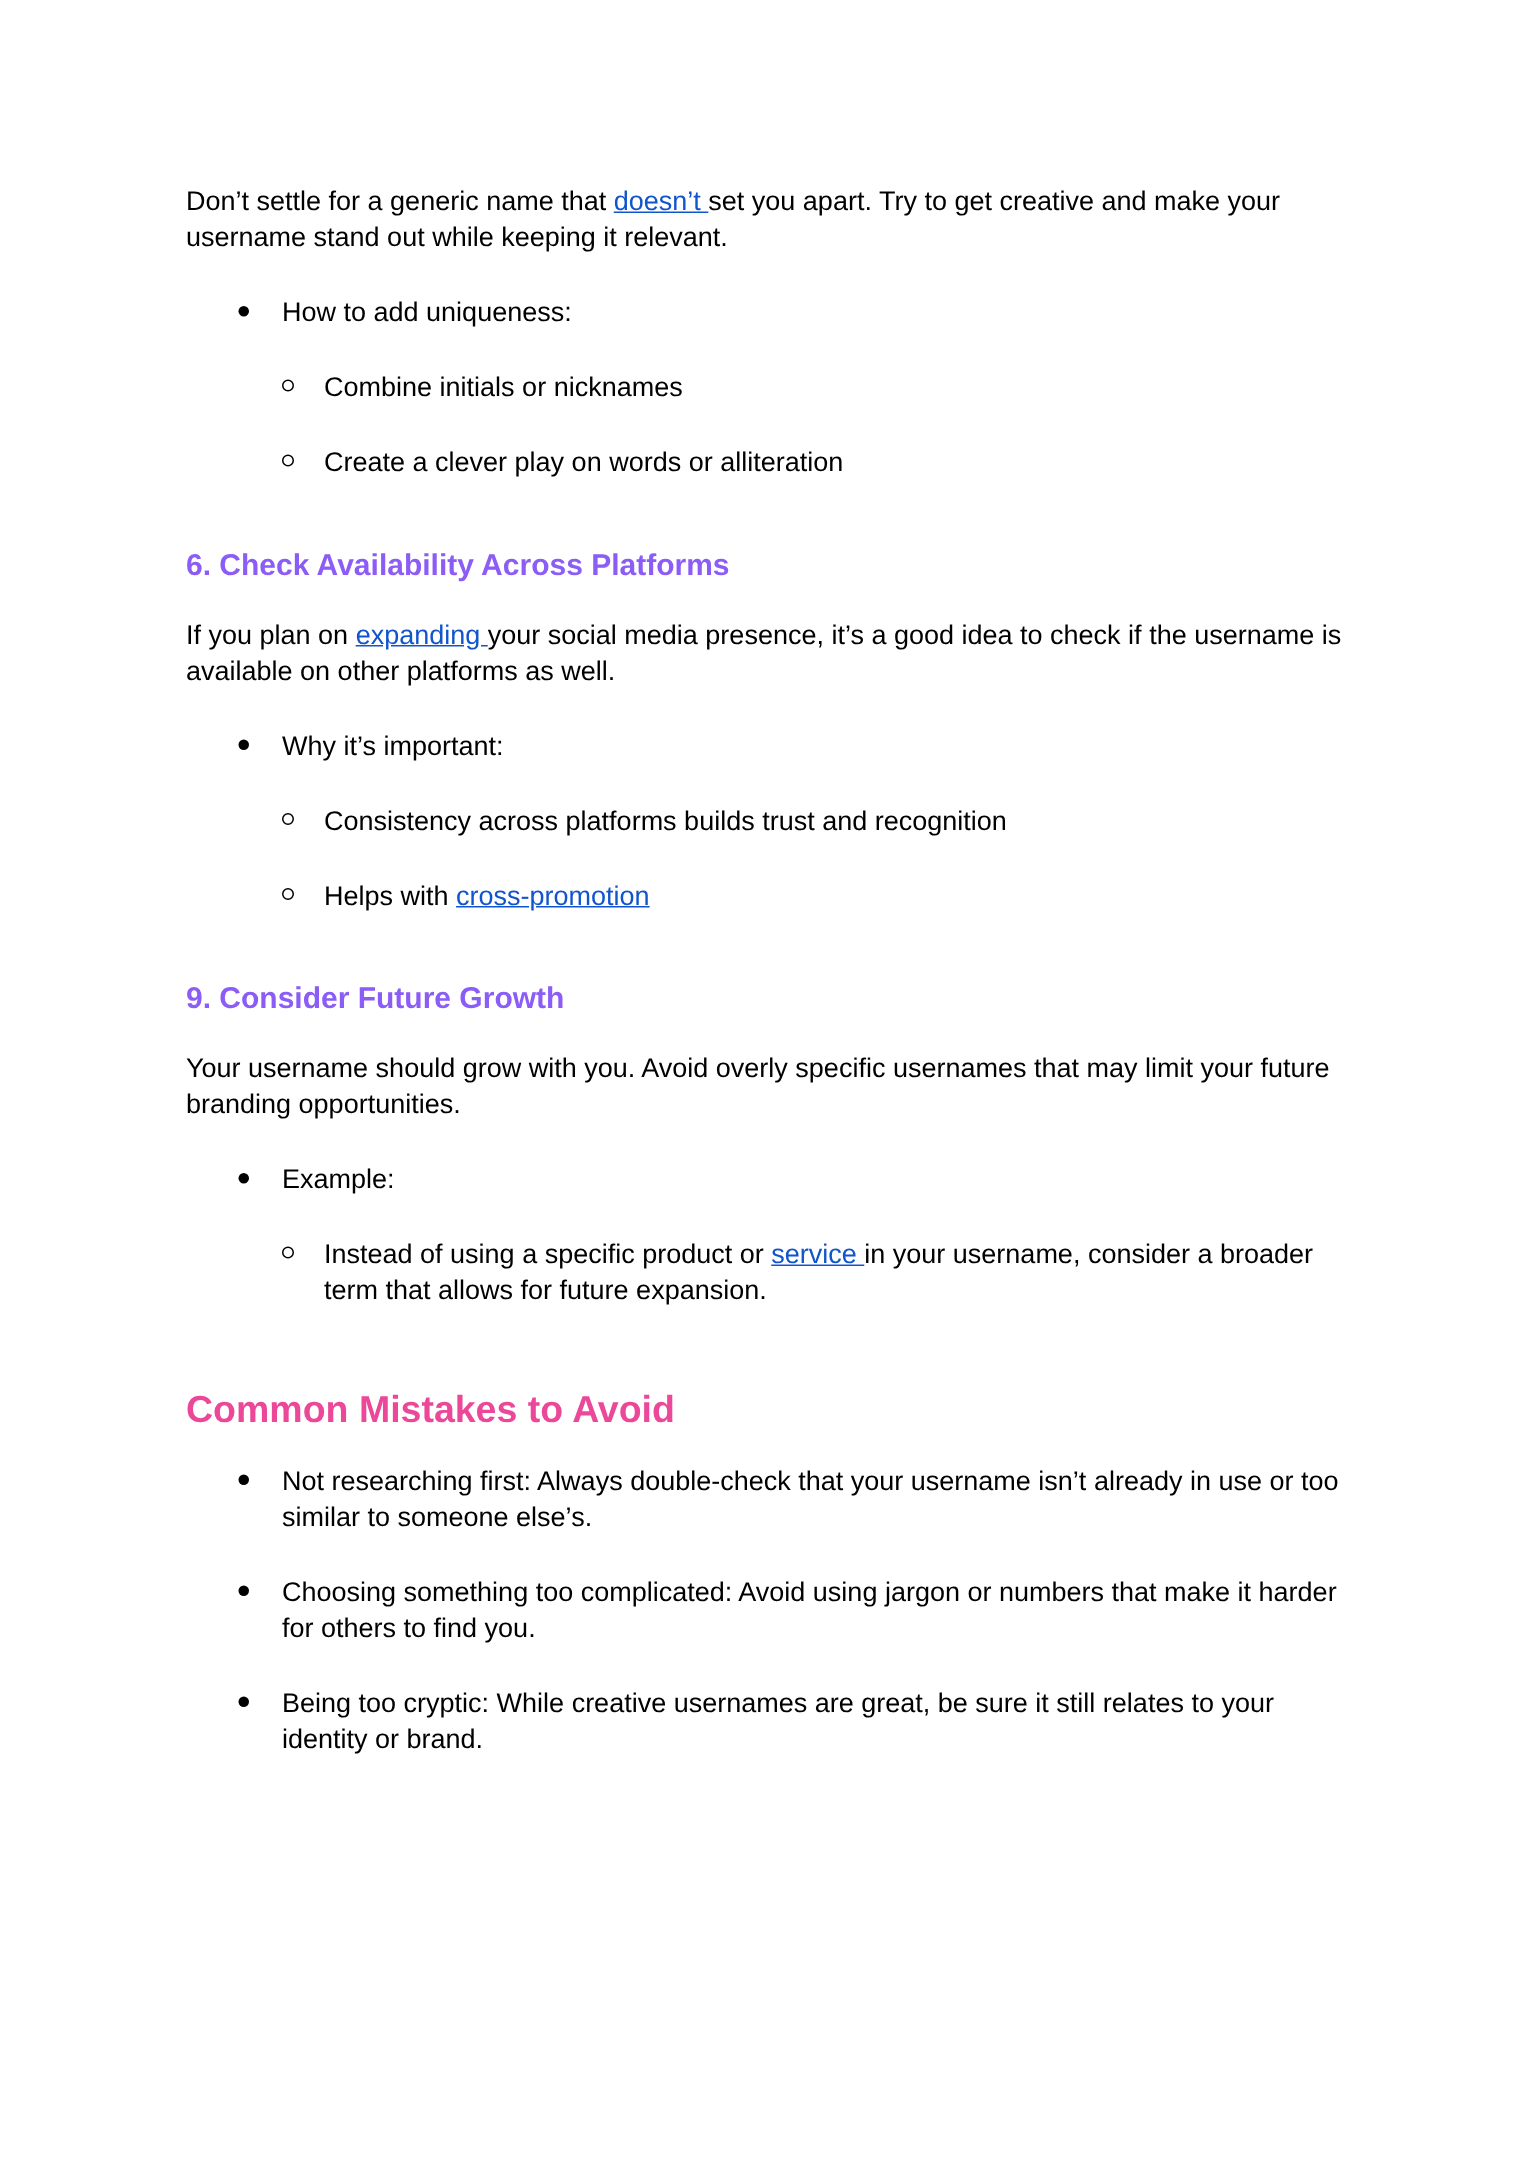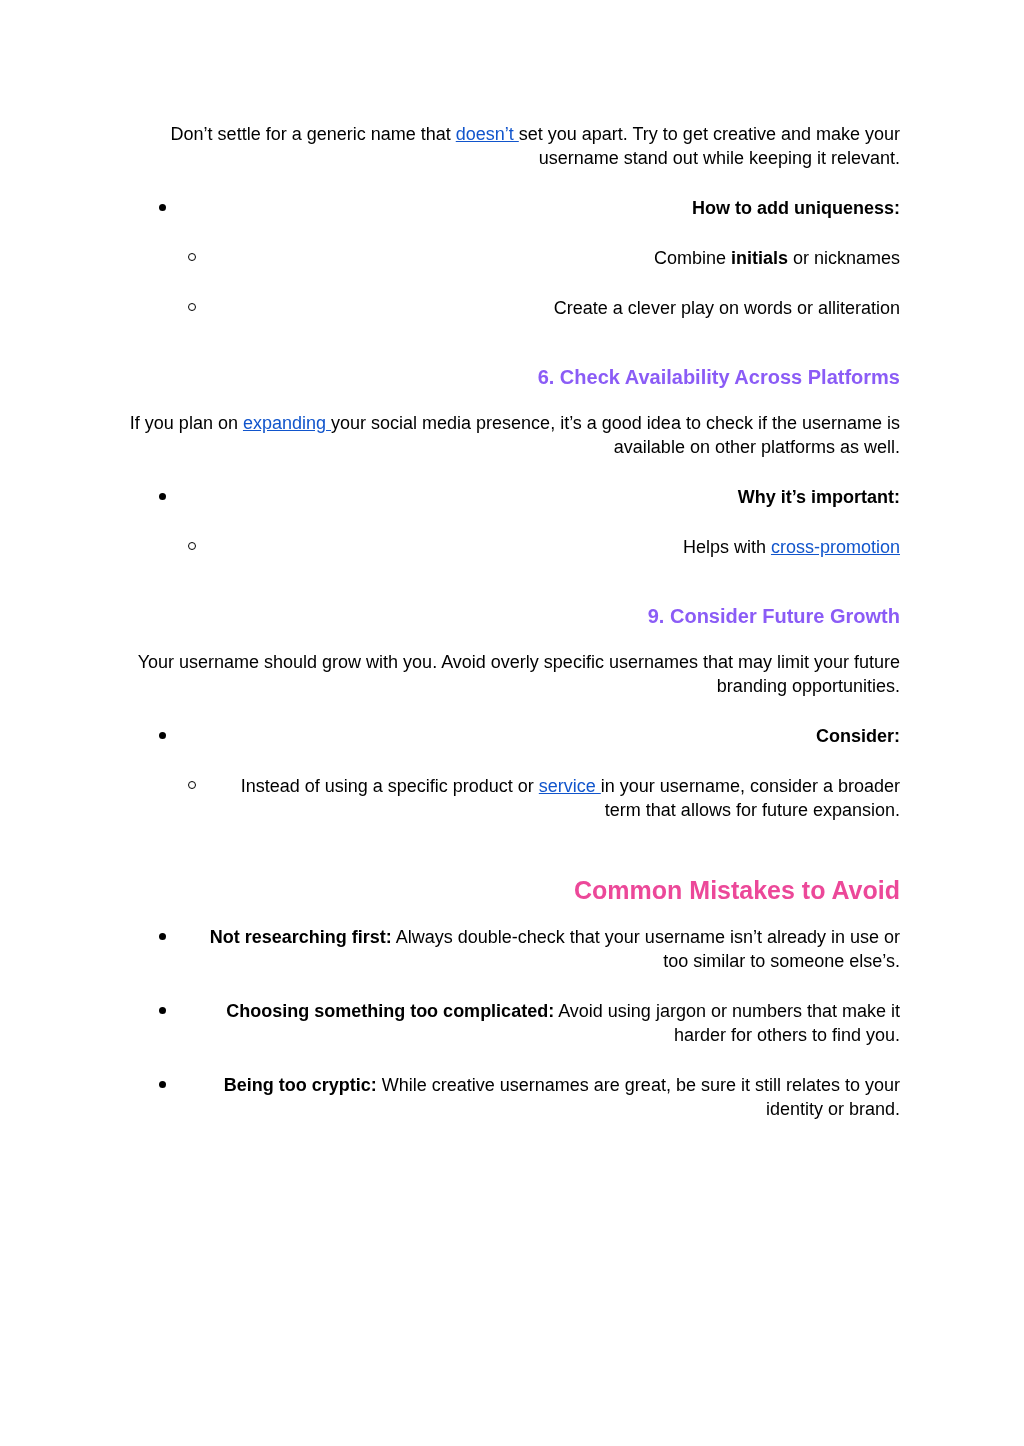--- a/index.html
+++ b/index.html
@@ -9,21 +9,20 @@
     height: 1446px;
     overflow: hidden;
     font-family: "Liberation Sans", "DejaVu Sans", sans-serif;
     color: #000000;
   }
   .page {
     width: 1024px;
     height: 1446px;
     padding: 122px 124px 0 124px;
     background: #ffffff;
-    text-align: right;
   }
   .para {
     font-size: 18px;
     line-height: 24px;
     margin: 0 0 26px 0;
   }
   h2.doc-h2 {
     font-size: 25px;
     line-height: 33px;
     font-weight: bold;
@@ -60,21 +59,21 @@
     width: 8px;
     height: 8px;
     background: transparent;
     border: 1.5px solid #000000;
   }
   a.doc-link {
     color: #1155cc;
     text-decoration: underline;
     cursor: pointer;
   }
-  strong { font-weight: bold; }
+  strong { font-weight: normal; }
 </style>
 </head>
 <body>
 
 <div class="page">
 
   <p class="para"><span>Don’t settle for a generic name that </span><a class="doc-link" href="#">doesn’t </a><span>set you apart. Try to get creative and make your username stand out while keeping it relevant.</span></p>
 
   <ul class="doc-list level1">
     <li>
@@ -99,32 +98,36 @@
 
   <ul class="doc-list level1">
     <li>
       <span class="bullet"></span>
       <span><strong>Why it’s important:</strong></span>
     </li>
   </ul>
   <ul class="doc-list level2">
     <li>
       <span class="bullet"></span>
+      <span><span>Consistency across platforms builds trust and recognition</span></span>
+    </li>
+    <li>
+      <span class="bullet"></span>
       <span><span>Helps with </span><a class="doc-link" href="#">cross-promotion</a></span>
     </li>
   </ul>
 
   <h3 class="doc-h3">9. Consider Future Growth</h3>
 
   <p class="para"><span>Your username should grow with you. Avoid overly specific usernames that may limit your future branding opportunities.</span></p>
 
   <ul class="doc-list level1">
     <li>
       <span class="bullet"></span>
-      <span><strong>Consider:</strong></span>
+      <span><strong>Example:</strong></span>
     </li>
   </ul>
   <ul class="doc-list level2">
     <li>
       <span class="bullet"></span>
       <span><span>Instead of using a specific product or </span><a class="doc-link" href="#">service </a><span>in your username, consider a broader term that allows for future expansion.</span></span>
     </li>
   </ul>
 
   <h2 class="doc-h2">Common Mistakes to Avoid</h2>

